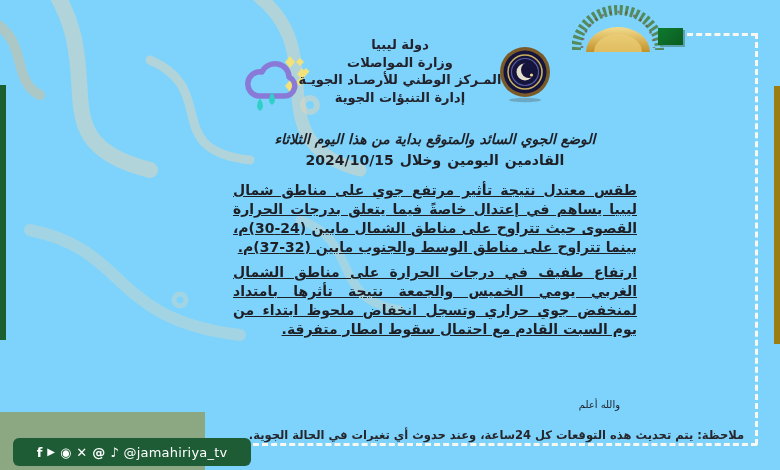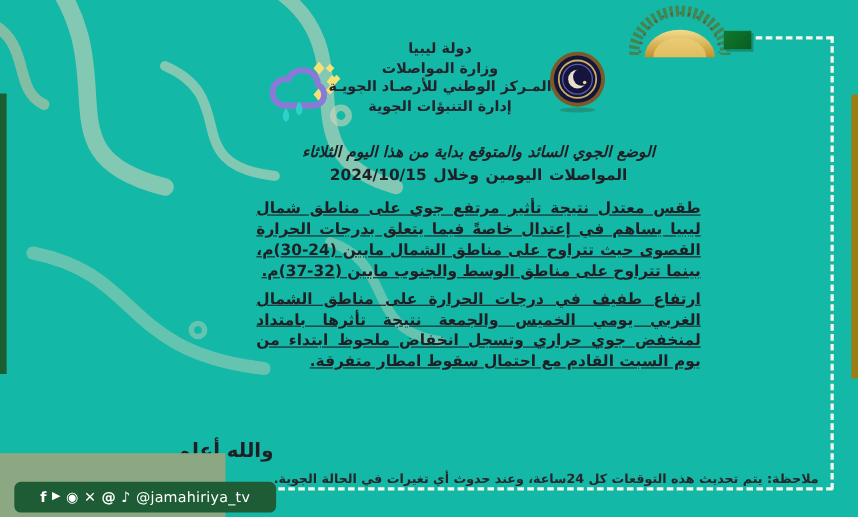--- a/index.html
+++ b/index.html
@@ -1,17 +1,17 @@
 <!DOCTYPE html>
 <html lang="ar"><head>
 <meta charset="utf-8">
 <style>
   html,body{margin:0;padding:0;}
   body{width:780px;height:470px;overflow:hidden;font-family:"DejaVu Sans",sans-serif;}
-  .page{position:relative;width:780px;height:470px;background:#14b8a6;overflow:hidden;}
+  .page{position:relative;width:780px;height:470px;background:#7dd3fc;overflow:hidden;}
 
   
   .watermark{position:absolute;left:0;top:0;pointer-events:none;}
 
   
   .bar-left{position:absolute;left:0;top:85px;width:6px;height:255px;background:#1b5e2f;}
   .bar-right{position:absolute;right:0;top:86px;width:6px;height:258px;background:#9c7d12;}
 
   
   .dash{position:absolute;opacity:.95;}
@@ -35,22 +35,22 @@
          color:#1f1f26;font-weight:bold;font-size:14px;line-height:21px;}
   .title-l1{direction:rtl;font-style:italic;}
   .title-l2{direction:ltr;display:inline-flex;gap:6px;}
   .title-l2 .w{unicode-bidi:isolate;}
 
   
   .body-text{position:absolute;left:233px;top:181px;width:404px;direction:rtl;
              color:#1f1f26;font-weight:bold;font-size:14px;line-height:19px;
              text-align:justify;text-decoration:underline;}
   .body-text p{margin:0 0 6px 0;}
-  .closing{position:absolute;left:160px;top:399px;width:460px;text-align:left;direction:rtl;
-           color:#1f1f26;font-weight:bold;font-size:18px;}
+  .closing{position:absolute;left:160px;top:399px;width:460px;text-align:right;direction:rtl;
+           color:#1f1f26;font-weight:normal;font-size:10px;}
   .note{position:absolute;left:240px;right:27px;top:428px;text-align:center;direction:rtl;
         color:#26262c;font-weight:bold;font-size:11.5px;}
 
   
   .sage-block{position:absolute;left:0;top:412px;width:205px;height:58px;background:#8ca883;}
   .social-banner{position:absolute;left:13px;top:438px;width:238px;height:28px;background:#1d5c35;
                  border-radius:6px;display:flex;align-items:center;justify-content:center;gap:5px;
                  color:#ffffff;direction:ltr;}
   .social-banner .icn{font-size:13px;font-weight:bold;line-height:1;}
   .social-banner .handle{font-size:13px;font-weight:normal;letter-spacing:.2px;text-align:right;}
@@ -128,21 +128,21 @@
     <circle cx="30" cy="25" r="8" fill="#14143c"></circle>
     <circle cx="32.5" cy="30" r="1.6" fill="#e6d890"></circle>
   </svg>
 
   <div class="title">
     <div class="title-l1">الوضع الجوي السائد والمتوقع بداية من هذا اليوم الثلاثاء</div>
     <div><span class="title-l2">
           <span class="w">2024/10/15</span>
           <span class="w">وخلال</span>
           <span class="w">اليومين</span>
-          <span class="w">المواصلات</span>
+          <span class="w">القادمين</span>
         </span></div>
   </div>
 
   <div class="body-text">
     <p>طقس معتدل نتيجة تأثير مرتفع جوي على مناطق شمال ليبيا يساهم في إعتدال خاصةً فيما يتعلق بدرجات الحرارة القصوى حيث تتراوح على مناطق الشمال مابين (24-30)م، بينما تتراوح على مناطق الوسط والجنوب مابين (32-37)م.</p>
     <p>ارتفاع طفيف في درجات الحرارة على مناطق الشمال الغربي يومي الخميس والجمعة نتيجة تأثرها بامتداد لمنخفض جوي حراري وتسجل انخفاض ملحوظ ابتداء من يوم السبت القادم مع احتمال سقوط امطار متفرقة.</p>
   </div>
 
   <div class="closing">والله أعلم</div>
   <div class="note">ملاحظة: يتم تحديث هذه التوقعات كل 24ساعة، وعند حدوث أي تغيرات في الحالة الجوية.</div>

